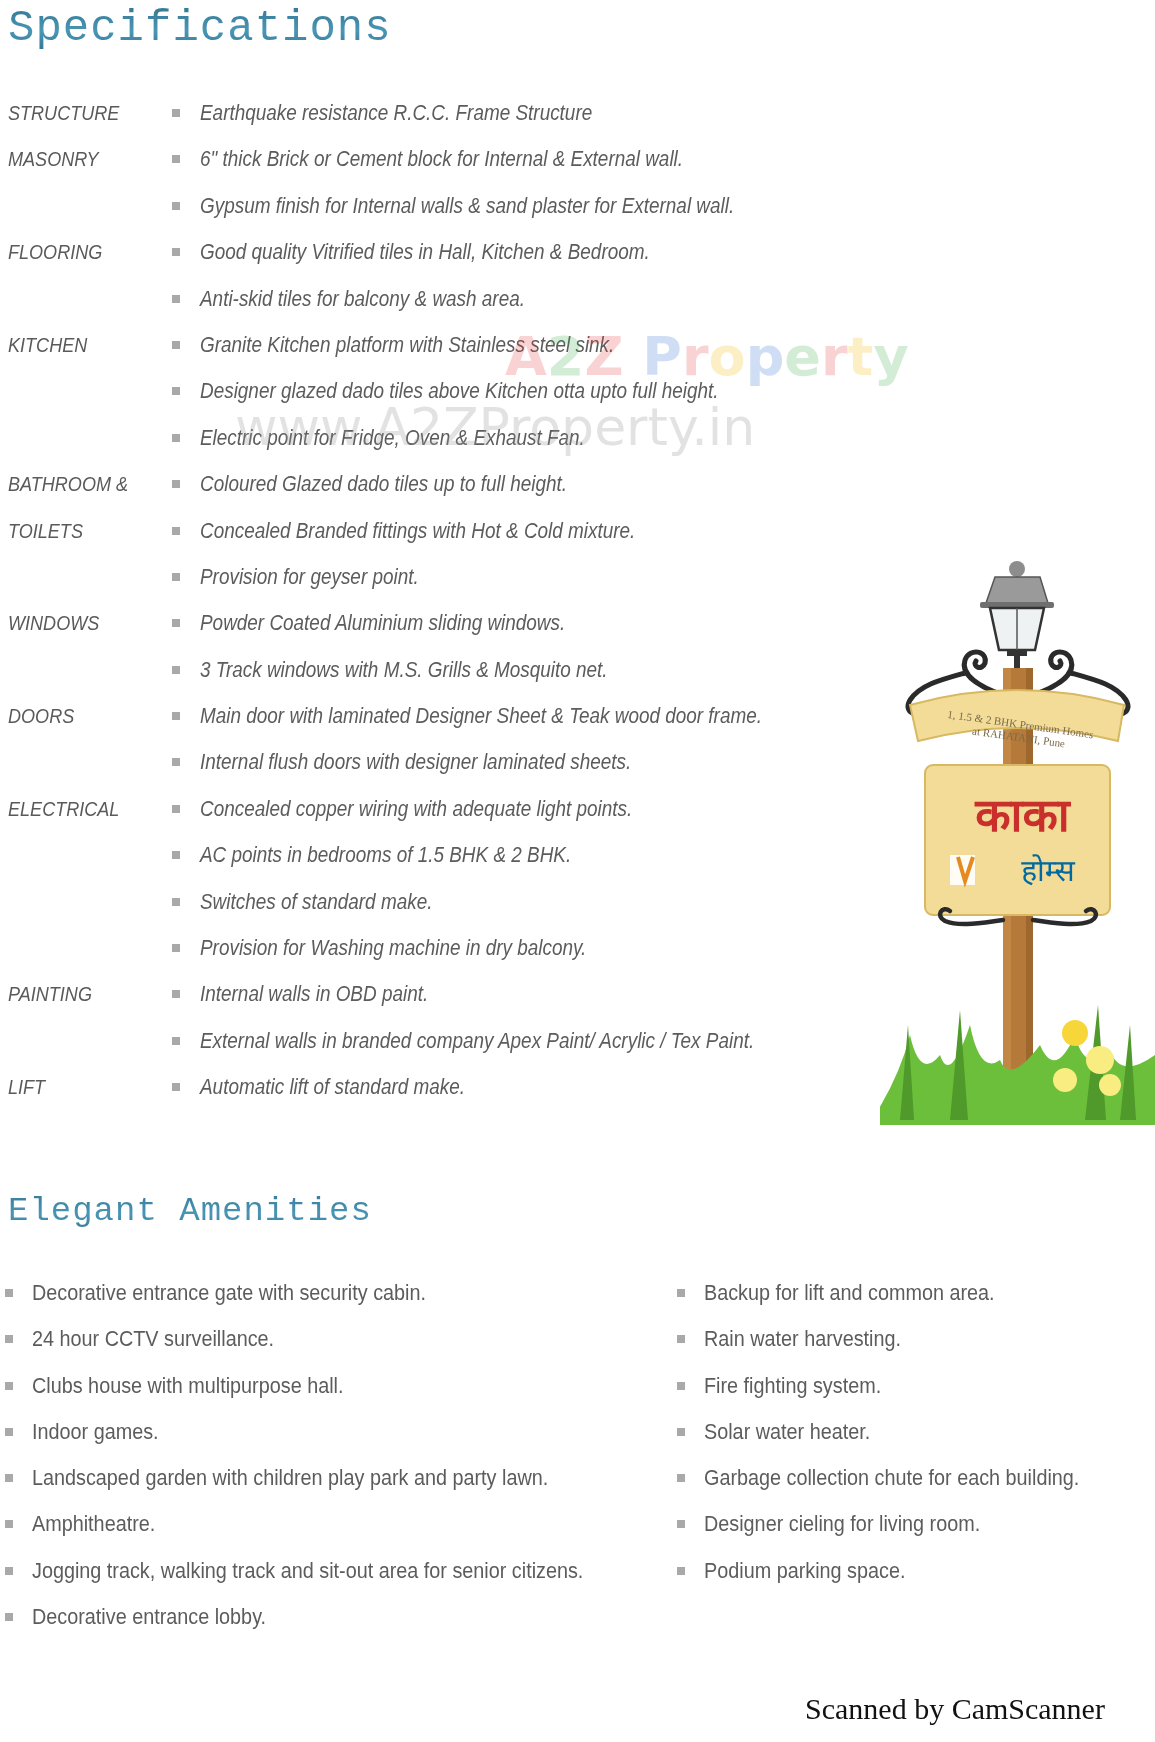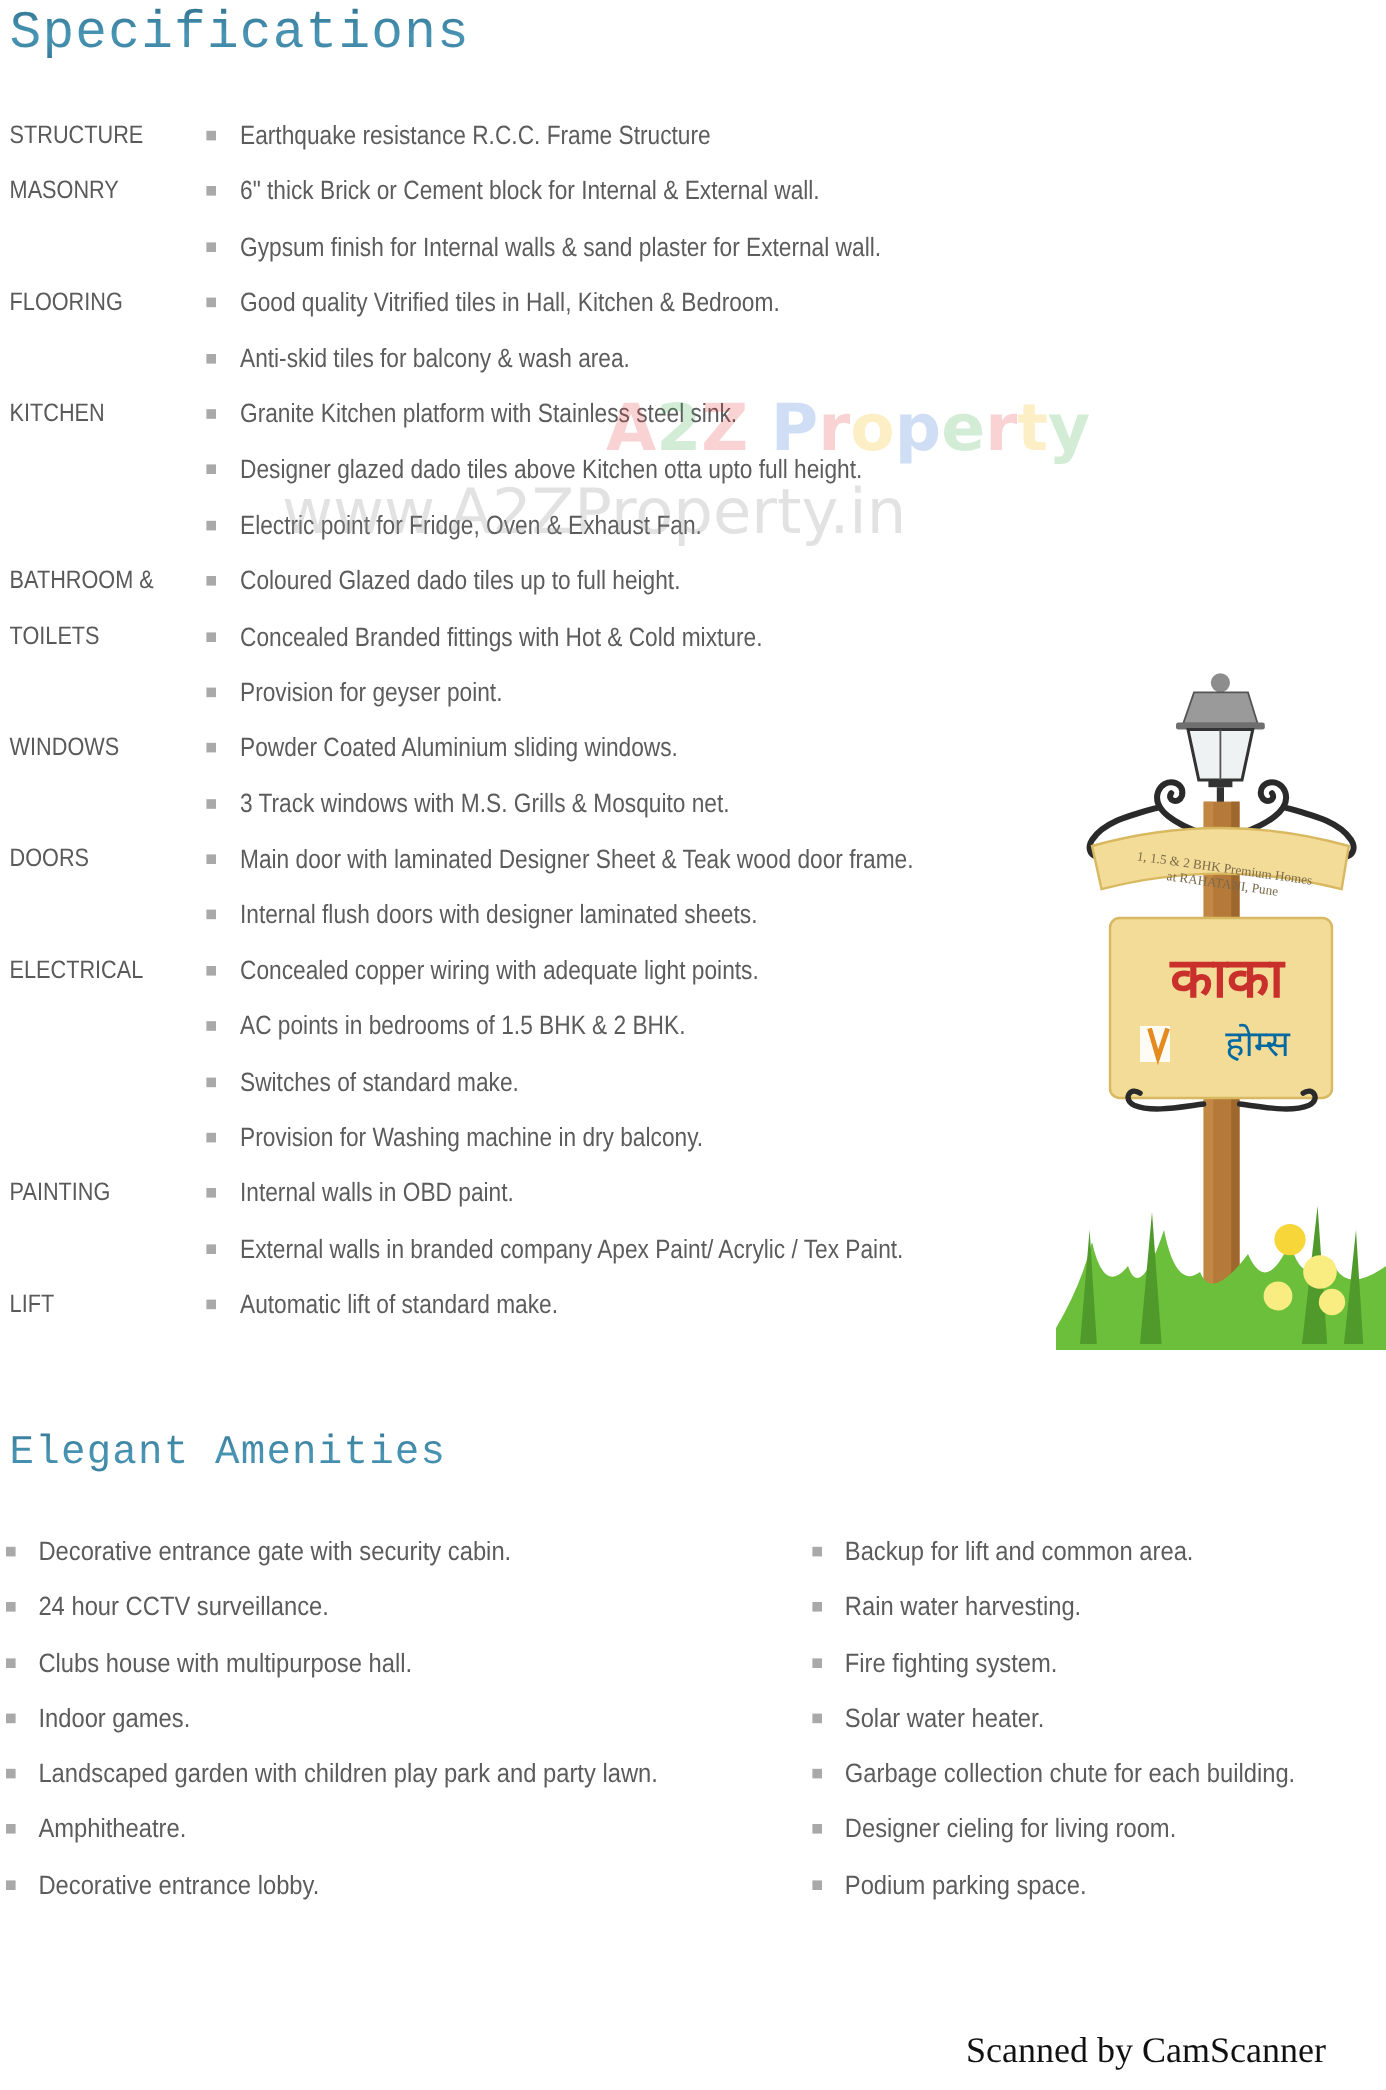--- a/index.html
+++ b/index.html
@@ -14,21 +14,21 @@
     font-weight: normal; color: #3d7f9c; margin: 0;
     letter-spacing: 1px;
     background: linear-gradient(180deg, #2f6f8d 0%, #4a96b5 55%, #2d6e8c 100%);
     -webkit-background-clip: text; background-clip: text;
     -webkit-text-fill-color: transparent;
   }
   #spec-heading { top: 0px; font-size: 44px; line-height: 56px; }
   #amen-heading { top: 1184px; font-size: 34px; line-height: 54px; left: 8px; }
 
   .spec-list { position: absolute; left: 0; top: 90px; width: 900px; margin: 0; padding: 0; list-style: none; }
-  .spec-row { position: relative; height: 46.4px; font-size: 22px; line-height: 46px; white-space: nowrap; }
+  .spec-row { position: relative; height: 46.4px; font-size: 22px; line-height: 46px; white-space: nowrap; font-style: italic; }
   .spec-cat {
     position: absolute; left: 8px; top: 0; width: 165px;
     font-size: 21px; letter-spacing: 0px; color: #5a5a5a; text-transform: uppercase;
     font-family: "Liberation Sans Narrow", "Liberation Sans", sans-serif;
     transform: scaleX(0.86); transform-origin: left center;
   }
   .bullet {
     position: absolute; width: 8px; height: 8px; background: #a9a9a9; top: 19px;
   }
   .spec-row .bullet { left: 172px; }
@@ -281,20 +281,24 @@
     <li class="amen-row">
       <span class="bullet"></span>
       <span class="amen-text">Landscaped garden with children play park and party lawn.</span>
     </li>
     <li class="amen-row">
       <span class="bullet"></span>
       <span class="amen-text">Amphitheatre.</span>
     </li>
     <li class="amen-row">
       <span class="bullet"></span>
+      <span class="amen-text">Jogging track, walking track and sit-out area for senior citizens.</span>
+    </li>
+    <li class="amen-row">
+      <span class="bullet"></span>
       <span class="amen-text">Decorative entrance lobby.</span>
     </li>
   </ul>
 <ul id="amen-right" class="amen-col">
     <li class="amen-row">
       <span class="bullet"></span>
       <span class="amen-text">Backup for lift and common area.</span>
     </li>
     <li class="amen-row">
       <span class="bullet"></span>

